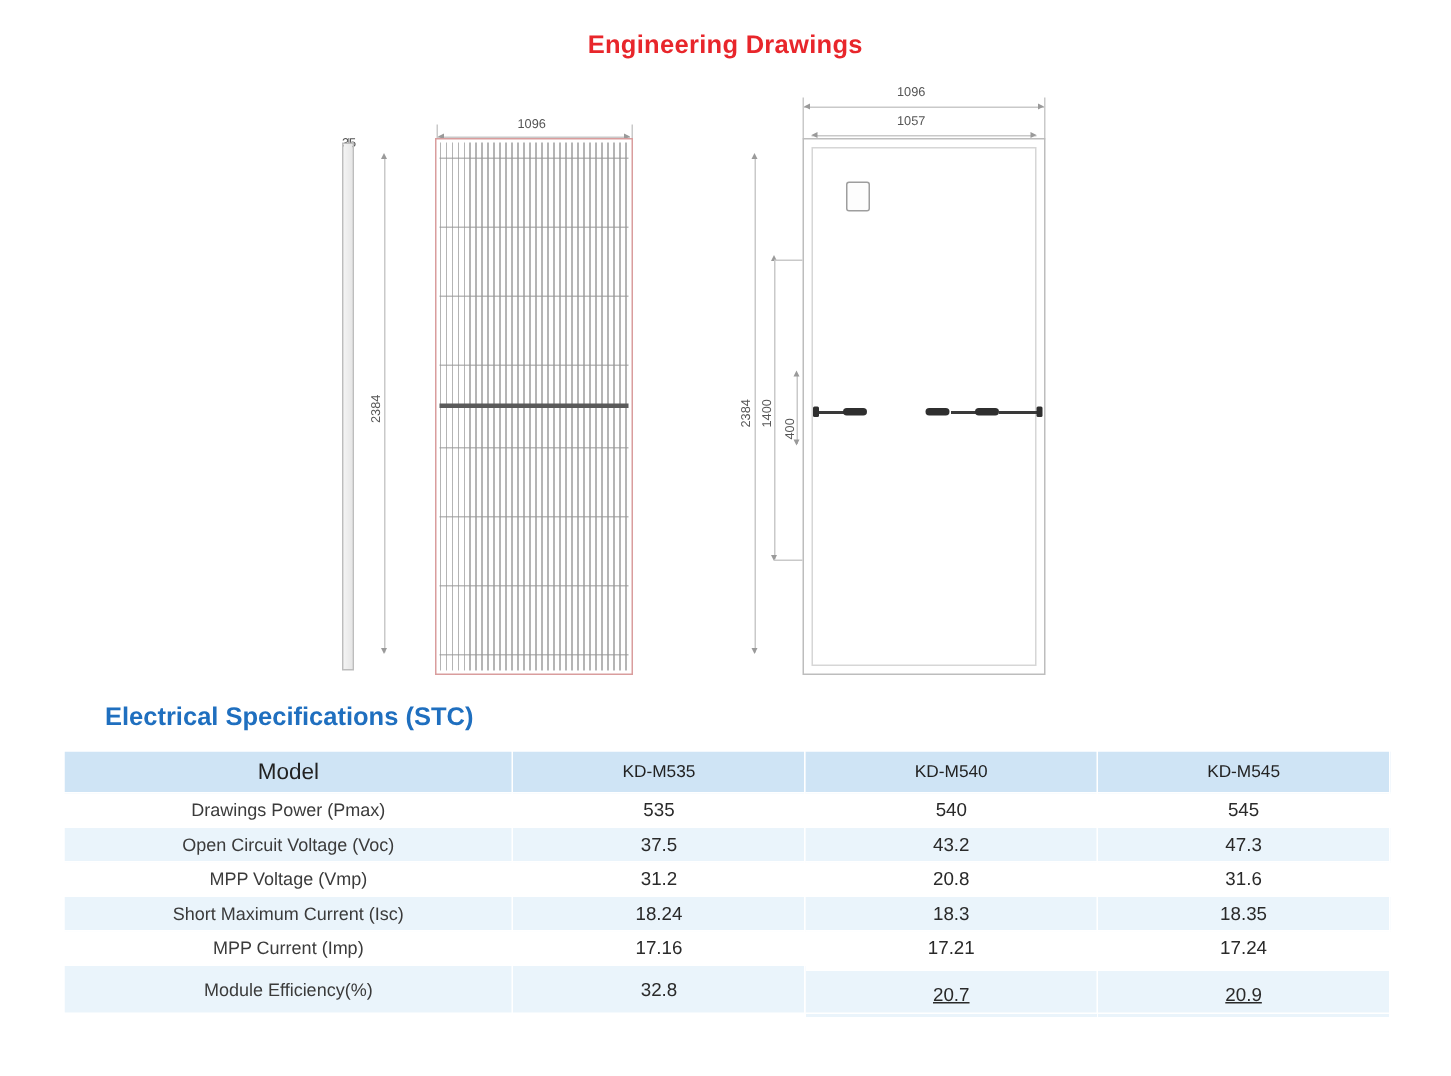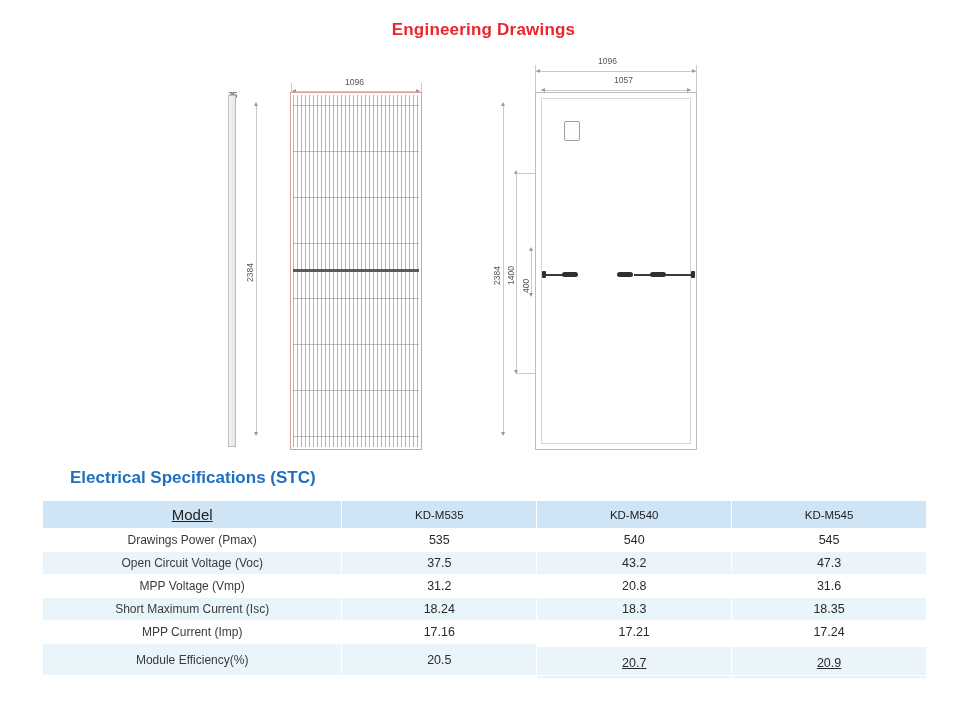--- a/index.html
+++ b/index.html
@@ -201,21 +201,20 @@
     font-weight: normal;
   }
   #spec-table thead th {
     background: #cfe4f5;
     height: 27px;
     font-size: 14px;
     color: #222;
   }
   #spec-table thead th.model-head {
     font-size: 15px;
-    text-decoration: underline;
   }
   #spec-table thead th.value-head {
     font-size: 11.5px;
   }
   #spec-table tbody tr { height: 23px; }
   #spec-table tbody tr:nth-child(odd) { background: #ffffff; }
   #spec-table tbody tr:nth-child(even) { background: #eaf4fb; }
   #spec-table td.label {
     font-size: 12px;
     color: #3b3b3b;
@@ -267,21 +266,21 @@
     <div class="front-hline" style="top:343px;"></div>
   </div>
 
   <div class="dim-text" style="left:598px; top:6px;">1096</div>
   <div class="guide" style="left:536px; top:21px; width:160px; height:1px;"></div>
   <div class="arrow-l" style="left:536px; top:18.5px;"></div>
   <div class="arrow-r" style="left:692px; top:18.5px;"></div>
   <div class="guide" style="left:535px; top:15px; width:1px; height:28px;"></div>
   <div class="guide" style="left:696px; top:15px; width:1px; height:28px;"></div>
 
-  <div class="dim-text" style="left:614px; top:25px;">1057</div>
+  <div class="dim-text" style="left:598px; top:25px;">1057</div>
   <div class="guide" style="left:541px; top:40px; width:150px; height:1px;"></div>
   <div class="arrow-l" style="left:541px; top:37.5px;"></div>
   <div class="arrow-r" style="left:687px; top:37.5px;"></div>
 
   <div class="dim-text vert" style="left:492px; top:235px;">2384</div>
   <div class="guide" style="left:503px; top:55px; width:1px; height:330px;"></div>
   <div class="arrow-u" style="left:500.5px; top:52px;"></div>
   <div class="arrow-d" style="left:500.5px; top:382px;"></div>
 
   <div class="dim-text vert" style="left:506px; top:235px;">1400</div>
@@ -348,18 +347,18 @@
       <td class="val">18.35</td>
     </tr>
     <tr>
       <td class="label">MPP Current (Imp)</td>
       <td class="val">17.16</td>
       <td class="val">17.21</td>
       <td class="val">17.24</td>
     </tr>
     <tr style="height:32px;margin-top:39px;">
       <td class="label">Module Efficiency(%)</td>
-      <td class="val">20.5</td>
+      <td class="val">32.8</td>
       <td class="val nudge-down">20.7</td>
       <td class="val nudge-down">20.9</td>
     </tr>
   </tbody>
 </table>
 
 </body></html>

